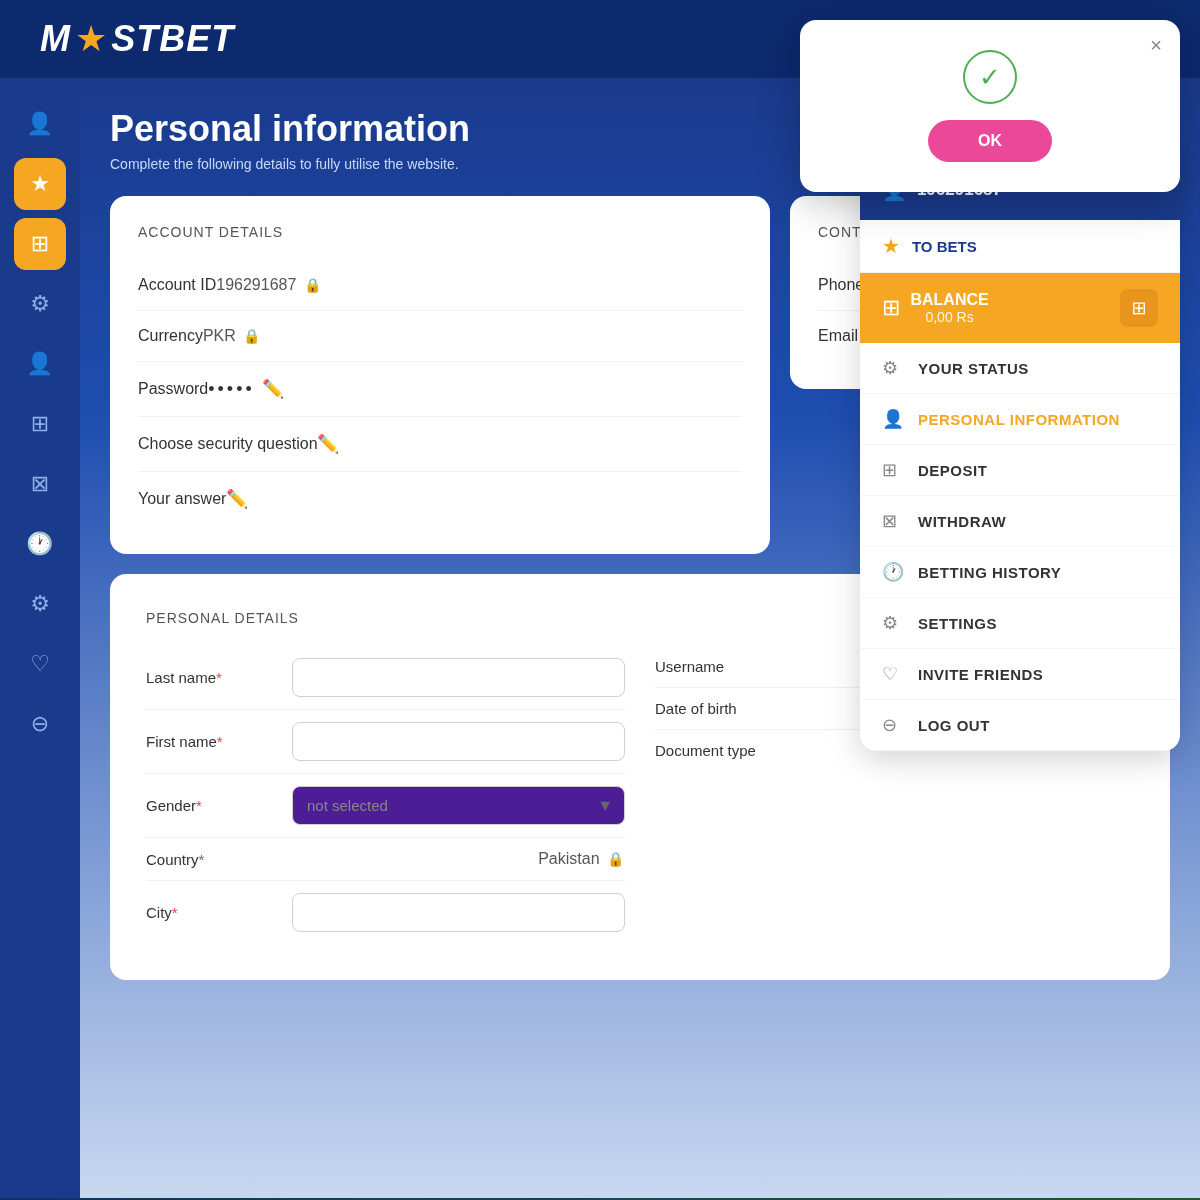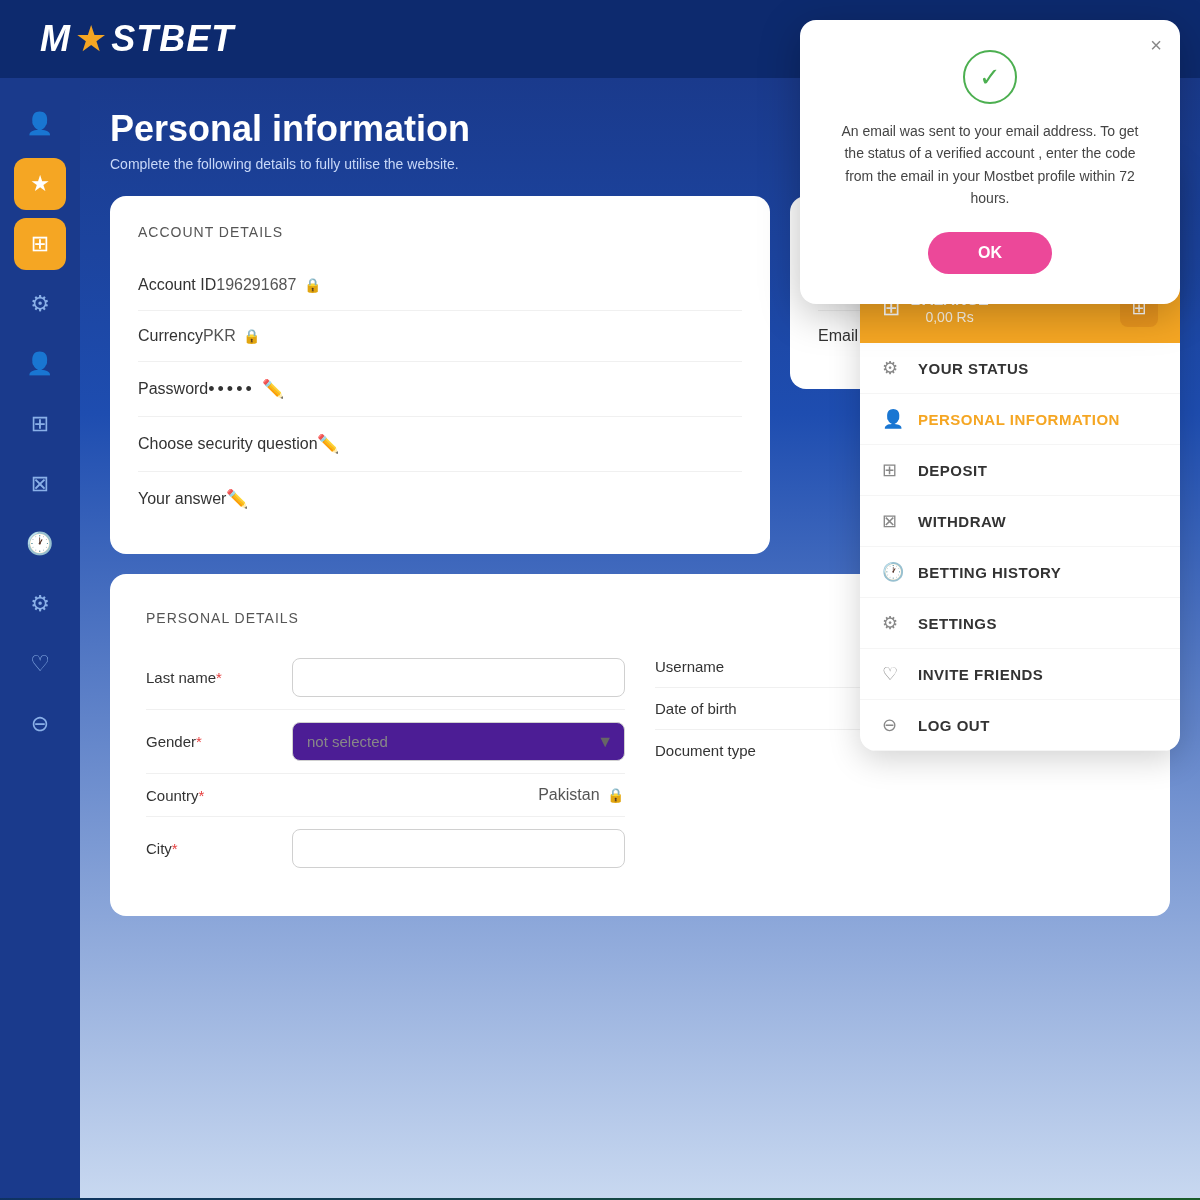--- a/index.html
+++ b/index.html
@@ -482,20 +482,28 @@
 
           <div class="personal-form-row">
             <span class="pf-label">
               <span>Last name</span><span class="required">*</span>
             </span>
             <div class="pf-input-wrap">
               <input class="form-input" type="text" style="">
             </div>
           </div>
 
+          <div class="personal-form-row">
+            <span class="pf-label">
+              <span>First name</span><span class="required">*</span>
+            </span>
+            <div class="pf-input-wrap">
+              <input class="form-input" type="text" style="">
+            </div>
+          </div>
 
           <div class="personal-form-row">
             <span class="pf-label">
               <span>Gender</span><span class="required">*</span>
             </span>
             <div class="pf-input-wrap select-wrapper">
               <select class="form-select">
                 <option value="">not selected</option>
                 <option>Male</option>
                 <option>Female</option>
@@ -538,21 +546,20 @@
 
       </div>
     </div>
 
   </div>
 </div>
 
 <div class="notification-popup">
   <button class="popup-close">×</button>
   <div class="popup-check">✓</div>
-  <p class="popup-text">An email was sent to your email address. To get the status of a verified account , enter the code from the email in your Mostbet profile within 72 hours.</p>
   <button class="popup-ok-btn">OK</button>
 </div>
 
 <div class="dropdown-menu">
 
   <div class="dropdown-header">
     <span class="dropdown-header-icon">👤</span>
     <span class="dropdown-header-text">196291687</span>
   </div>
 

